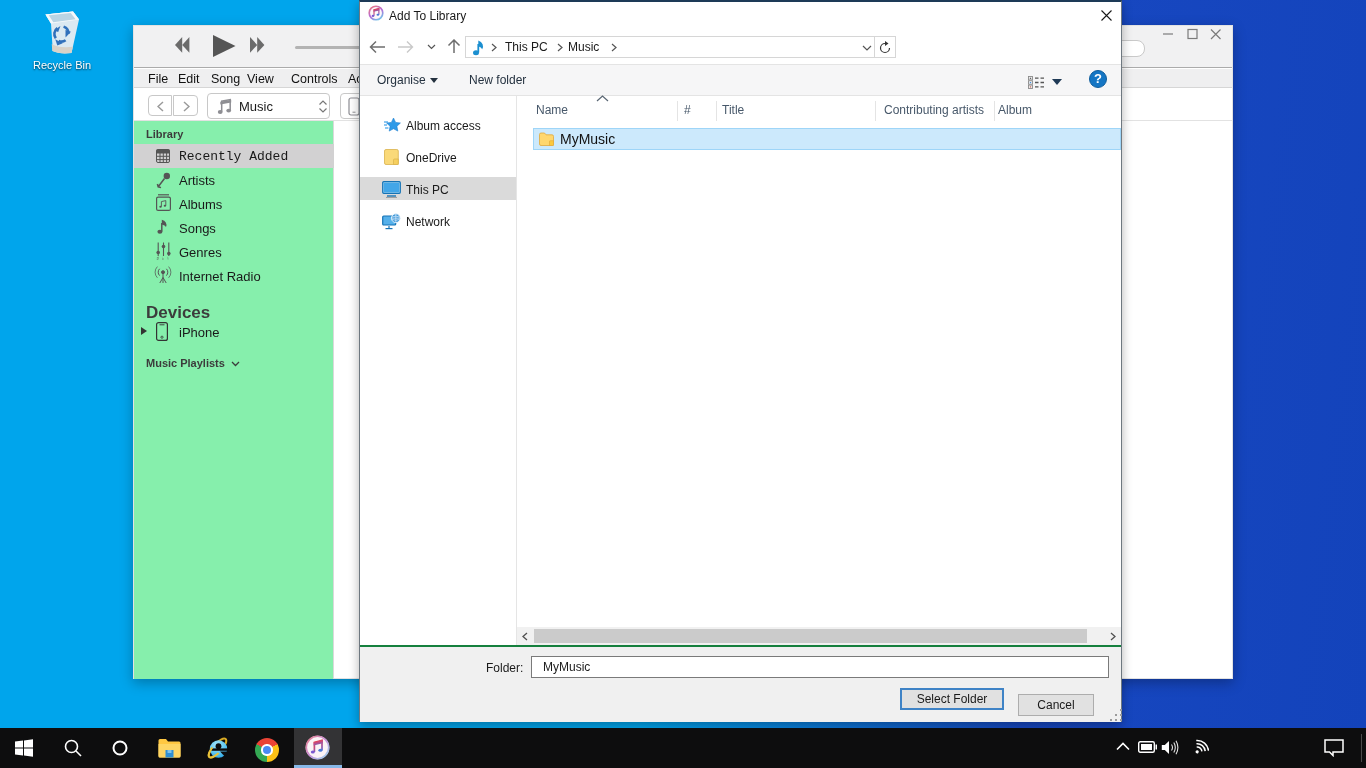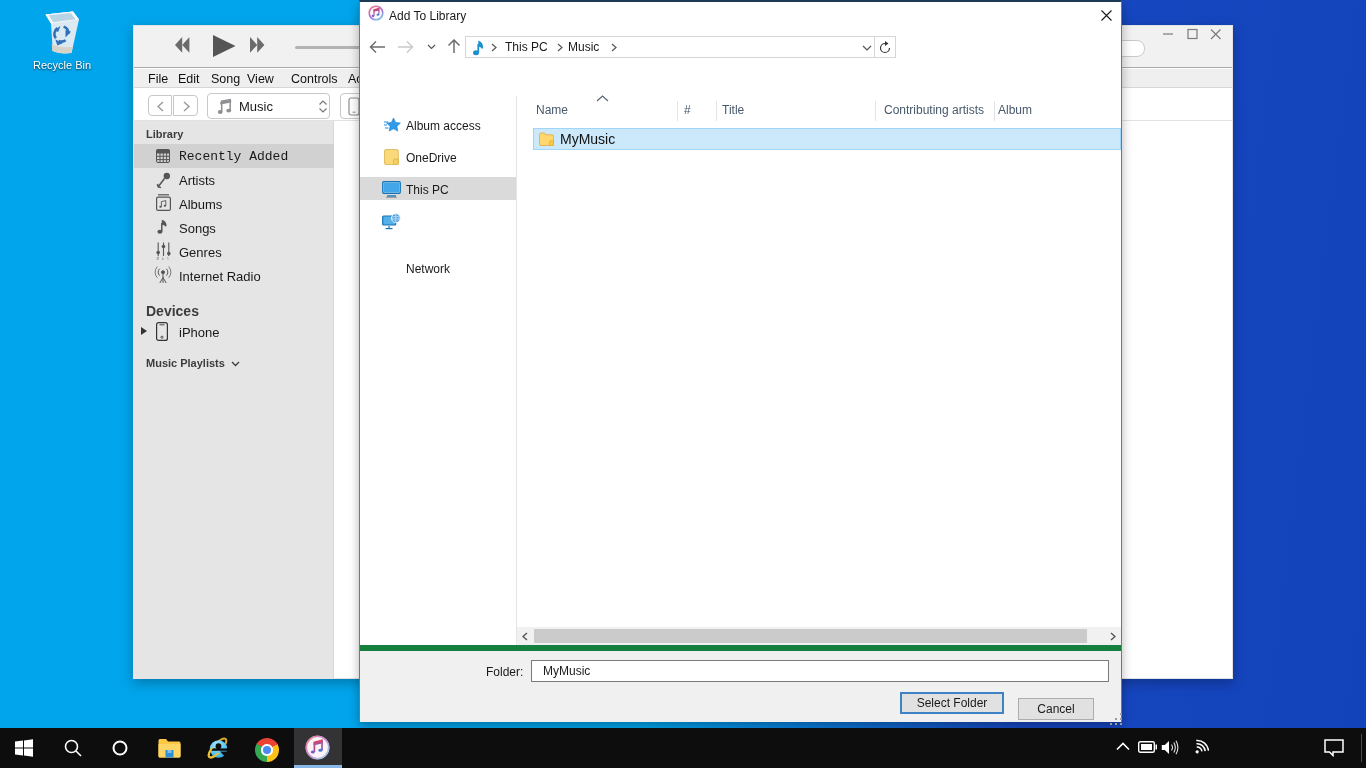--- a/index.html
+++ b/index.html
@@ -97,21 +97,21 @@
         </svg>
       </div>
       <div class="abs" style="left:206px; top:4px; width:40px; height:26px; border:1px solid #c8c8c8; border-radius:4px;">
         <svg class="abs" style="left:7px; top:3px;" width="12" height="19" viewBox="0 0 12 19">
           <rect x="1" y="1" width="10" height="17" rx="2" fill="none" stroke="#8e8e93" stroke-width="1.2"></rect>
           <line x1="4.5" y1="15.2" x2="7.5" y2="15.2" stroke="#8e8e93" stroke-width="1"></line>
         </svg>
       </div>
     </div>
 
-    <div class="abs" style="left:0; top:95px; width:200px; height:558px; background:#e5e5e5; border-right:1px solid #d9d9d9; font-size:13px; color:#1a1a1a;">
+    <div class="abs" style="left:0; top:95px; width:200px; height:558px; background:#86efac; border-right:1px solid #d9d9d9; font-size:13px; color:#1a1a1a;">
       <div class="abs" style="left:12px; top:7px; font-size:11px; font-weight:bold; color:#3c3c3c;">Library</div>
       <div class="abs" style="left:0px; top:23px; width:200px; height:24px; background:#d2d1d2;"></div>
       <svg class="abs" style="left:22px; top:28px;" width="14" height="14" viewBox="0 0 14 14">
         <rect x="0.5" y="0.5" width="13" height="13" rx="1.5" fill="none" stroke="#555" stroke-width="1"></rect>
         <path d="M0.5 4 H13.5 M0.5 7.3 H13.5 M0.5 10.6 H13.5 M4 4 V13.5 M7.3 4 V13.5 M10.6 4 V13.5" stroke="#555" stroke-width="1"></path>
         <rect x="0.5" y="0.5" width="13" height="3.5" fill="#555"></rect>
       </svg>
       <div class="abs" style="left:45px; top:28px;font-family:Liberation Mono, monospace;">Recently Added</div>
       <svg class="abs" style="left:20px; top:50px;" width="18" height="18" viewBox="0 0 18 18">
         <circle cx="12.8" cy="5" r="3.2" fill="#555"></circle>
@@ -152,21 +152,21 @@
       <div class="abs" style="left:45px; top:124px;">Genres</div>
       <svg class="abs" style="left:20px; top:145px;" width="18" height="18" viewBox="0 0 18 18">
         <g stroke="#555" fill="none" stroke-width="1">
           <circle cx="9" cy="6.2" r="1.5" fill="#555"></circle>
           <path d="M9 7.5 L9 17 M5.8 17 L9 11.5 L12.2 17"></path>
           <path d="M5.6 9.6 A4.8 4.8 0 0 1 5.6 2.8 M12.4 2.8 A4.8 4.8 0 0 1 12.4 9.6"></path>
           <path d="M3.4 11.8 A8 8 0 0 1 3.4 0.6 M14.6 0.6 A8 8 0 0 1 14.6 11.8" stroke-opacity="0.75"></path>
         </g>
       </svg>
       <div class="abs" style="left:45px; top:148px;">Internet Radio</div>
-      <div class="abs" style="left:12px; top:182px; font-size:14px; font-weight:bold; color:#3c3c3c;">Devices</div>
+      <div class="abs" style="left:12px; top:182px; font-size:17px; font-weight:bold; color:#3c3c3c;">Devices</div>
       <div class="abs" style="left:7px; top:206px; width:0; height:0; border-left:6px solid #333; border-top:4.5px solid transparent; border-bottom:4.5px solid transparent;"></div>
       <svg class="abs" style="left:22px; top:201px;" width="12" height="19" viewBox="0 0 12 19">
         <rect x="0.6" y="0.6" width="10.8" height="17.8" rx="2" fill="none" stroke="#333" stroke-width="1.2"></rect>
         <line x1="3.5" y1="2.8" x2="8.5" y2="2.8" stroke="#333" stroke-width="0.9"></line>
         <circle cx="6" cy="15.2" r="1.1" fill="none" stroke="#333" stroke-width="0.8"></circle>
       </svg>
       <div class="abs" style="left:45px; top:204px;">iPhone</div>
       <div class="abs" style="left:12px; top:236px; font-size:11px; font-weight:bold; color:#3c3c3c;">Music Playlists
         <svg width="9" height="6" viewBox="0 0 9 6" style="margin-left:3px;">
             <path d="M1 1 L4.5 4.5 L8 1" fill="none" stroke="#3c3c3c" stroke-width="1.3"></path>
@@ -235,20 +235,40 @@
           <path d="M1 1 L5 5 L9 1" fill="none" stroke="#555" stroke-width="1.2"></path>
         </svg>
     </div>
     <div class="abs" style="left:515px; top:34px; width:21px; height:22px; border:1px solid #d6d6d6; border-left:none;">
       <svg class="abs" style="left:3px; top:4px;" width="14" height="14" viewBox="0 0 14 14">
         <path d="M11.5 7 A4.5 4.5 0 1 1 7 2.5" fill="none" stroke="#333" stroke-width="1.2"></path>
         <path d="M7 0 L10.5 2.5 L7 5 Z" fill="#333"></path>
       </svg>
     </div>
 
+    <div class="abs" style="left:0px; top:62px; width:761px; height:32px; background:#f6f6f7; border-top:1px solid #e4e4e4; border-bottom:1px solid #e4e4e4;">
+      <div class="abs" style="left:17px; top:8px; color:#24313f;">Organise</div>
+      <div class="abs" style="left:70px; top:13px; width:0; height:0; border-top:5px solid #24313f; border-left:4px solid transparent; border-right:4px solid transparent;"></div>
+      <div class="abs" style="left:109px; top:8px; color:#24313f;">New folder</div>
+      <svg class="abs" style="left:668px; top:11px;" width="17" height="13" viewBox="0 0 17 13">
+        <g fill="none" stroke="#8a8a8a" stroke-width="0.9">
+          <rect x="0.5" y="0.5" width="4" height="3.4"></rect>
+            <rect x="0.5" y="4.8" width="4" height="3.4"></rect>
+            <rect x="0.5" y="9.1" width="4" height="3.4"></rect>
+        </g>
+        <rect x="1.8" y="1.7" width="1.4" height="1.2" fill="#555"></rect>
+        <rect x="1.8" y="6" width="1.4" height="1.2" fill="#4a90d9"></rect>
+        <rect x="1.8" y="10.3" width="1.4" height="1.2" fill="#c05a4a"></rect>
+        <g stroke="#555" stroke-width="1.3">
+          <path d="M7 2.2 L10.5 2.2 M12.5 2.2 L16 2.2 M7 6.5 L10.5 6.5 M12.5 6.5 L16 6.5 M7 10.8 L10.5 10.8 M12.5 10.8 L16 10.8"></path>
+        </g>
+      </svg>
+      <div class="abs" style="left:692px; top:14px; width:0; height:0; border-top:6px solid #1f3a56; border-left:5px solid transparent; border-right:5px solid transparent;"></div>
+      <div class="abs" style="left:729px; top:5px; width:18px; height:18px; border-radius:50%; background:#1576c4; border:1px solid #0f5e9e; color:#fff; font-weight:bold; font-size:13px; text-align:center; line-height:16px;">?</div>
+    </div>
 
     <div class="abs" style="left:0; top:175px; width:156px; height:23px; background:#dadada;"></div>
     <svg class="abs" style="left:24px; top:115px;" width="17" height="16" viewBox="0 0 17 16">
       <path d="M9.5 1 L11.6 5.4 L16.4 6 L12.9 9.3 L13.8 14.1 L9.5 11.7 L5.2 14.1 L6.1 9.3 L2.6 6 L7.4 5.4 Z" fill="#2e9ae8" stroke="#1f7fd0" stroke-width="0.6"></path>
       <g stroke="#2e9ae8" stroke-width="1.1">
           <line x1="0" y1="5" x2="4" y2="5"></line>
           <line x1="0" y1="8" x2="3" y2="8"></line>
           <line x1="1" y1="11" x2="4.4" y2="11"></line>
         </g>
     </svg>
@@ -265,21 +285,21 @@
       <line x1="4" y1="16.4" x2="15" y2="16.4" stroke="#9a9a9a" stroke-width="1"></line>
     </svg>
     <div class="abs" style="left:46px; top:181px;">This PC</div>
     <svg class="abs" style="left:22px; top:211px;" width="19" height="17" viewBox="0 0 19 17">
       <rect x="0.7" y="3" width="13" height="9" rx="1" fill="#55b0ea" stroke="#1573b5" stroke-width="1.2"></rect>
       <line x1="7" y1="13" x2="7" y2="15" stroke="#1573b5" stroke-width="1.2"></line>
       <line x1="3.5" y1="15.6" x2="10.5" y2="15.6" stroke="#1573b5" stroke-width="1.2"></line>
       <circle cx="13.8" cy="5.2" r="4.4" fill="#3f98d9" stroke="#eef6fc" stroke-width="0.9"></circle>
       <path d="M10 4 Q13.8 2.2 17.6 4 M10 6.4 Q13.8 8.2 17.6 6.4 M13.8 0.8 L13.8 9.6 M9.4 5.2 L18.2 5.2" stroke="#dceefb" stroke-width="0.7" fill="none"></path>
     </svg>
-    <div class="abs" style="left:46px; top:213px;margin-top:47px;">Network</div>
+    <div class="abs" style="left:46px; top:213px;">Network</div>
     <div class="abs" style="left:156px; top:94px; width:1px; height:549px; background:#e5e5e5;"></div>
 
     <div class="abs" style="left:176px; top:101px; color:#47586a;">Name</div>
     <svg class="abs" style="left:236px; top:93px;" width="13" height="7" viewBox="0 0 13 7">
         <path d="M1 6 L6.5 1 L12 6" fill="none" stroke="#596673" stroke-width="1.2"></path>
       </svg>
     <div class="abs" style="left:324px; top:101px; color:#47586a;">#</div>
     <div class="abs" style="left:362px; top:101px; color:#47586a;">Title</div>
     <div class="abs" style="left:524px; top:101px; color:#47586a;">Contributing artists</div>
     <div class="abs" style="left:638px; top:101px; color:#47586a;">Album</div>
@@ -299,21 +319,21 @@
     <div class="abs" style="left:157px; top:625px; width:604px; height:18px; background:#f1f1f1;">
       <svg class="abs" style="left:5px; top:5px;" width="6" height="9" viewBox="0 0 6 9">
           <path d="M5 1 L1 4.5 L5 8" fill="none" stroke="#505050" stroke-width="1.3"></path>
         </svg>
       <div class="abs" style="left:17px; top:2px; width:553px; height:14px; background:#cbcbcb;"></div>
       <svg class="abs" style="left:593px; top:5px;" width="6" height="9" viewBox="0 0 6 9">
           <path d="M1 1 L5 4.5 L1 8" fill="none" stroke="#505050" stroke-width="1.3"></path>
         </svg>
     </div>
 
-    <div class="abs" style="left:0; top:643px; width:761px; height:77px; background:#f0f0f0; border-top:6px solid #15803d;">
+    <div class="abs" style="left:0; top:643px; width:761px; height:77px; background:#f0f0f0; border-top:2px solid #15803d;">
       <div class="abs" style="left:126px; top:14px;">Folder:</div>
       <div class="abs" style="left:171px; top:9px; width:578px; height:22px; background:#fff; border:1px solid #7a7a7a;">
         <div class="abs" style="left:11px; top:3px;">MyMusic</div>
       </div>
       <div class="abs" style="left:540px; top:41px; width:104px; height:22px; background:#e1e1e1; border:2px solid #3f83c6; text-align:center; line-height:18px;">Select Folder</div>
       <div class="abs" style="left:658px; top:41px; width:76px; height:22px; background:#e1e1e1; border:1px solid #adadad; text-align:center; line-height:20px;margin-top:6px;">Cancel</div>
       <svg class="abs" style="left:750px; top:62px;" width="14" height="15" viewBox="0 0 14 15">
         <g fill="#9b9b9b">
           <rect x="10" y="0" width="2" height="2"></rect>
           <rect x="5" y="5" width="2" height="2"></rect>

